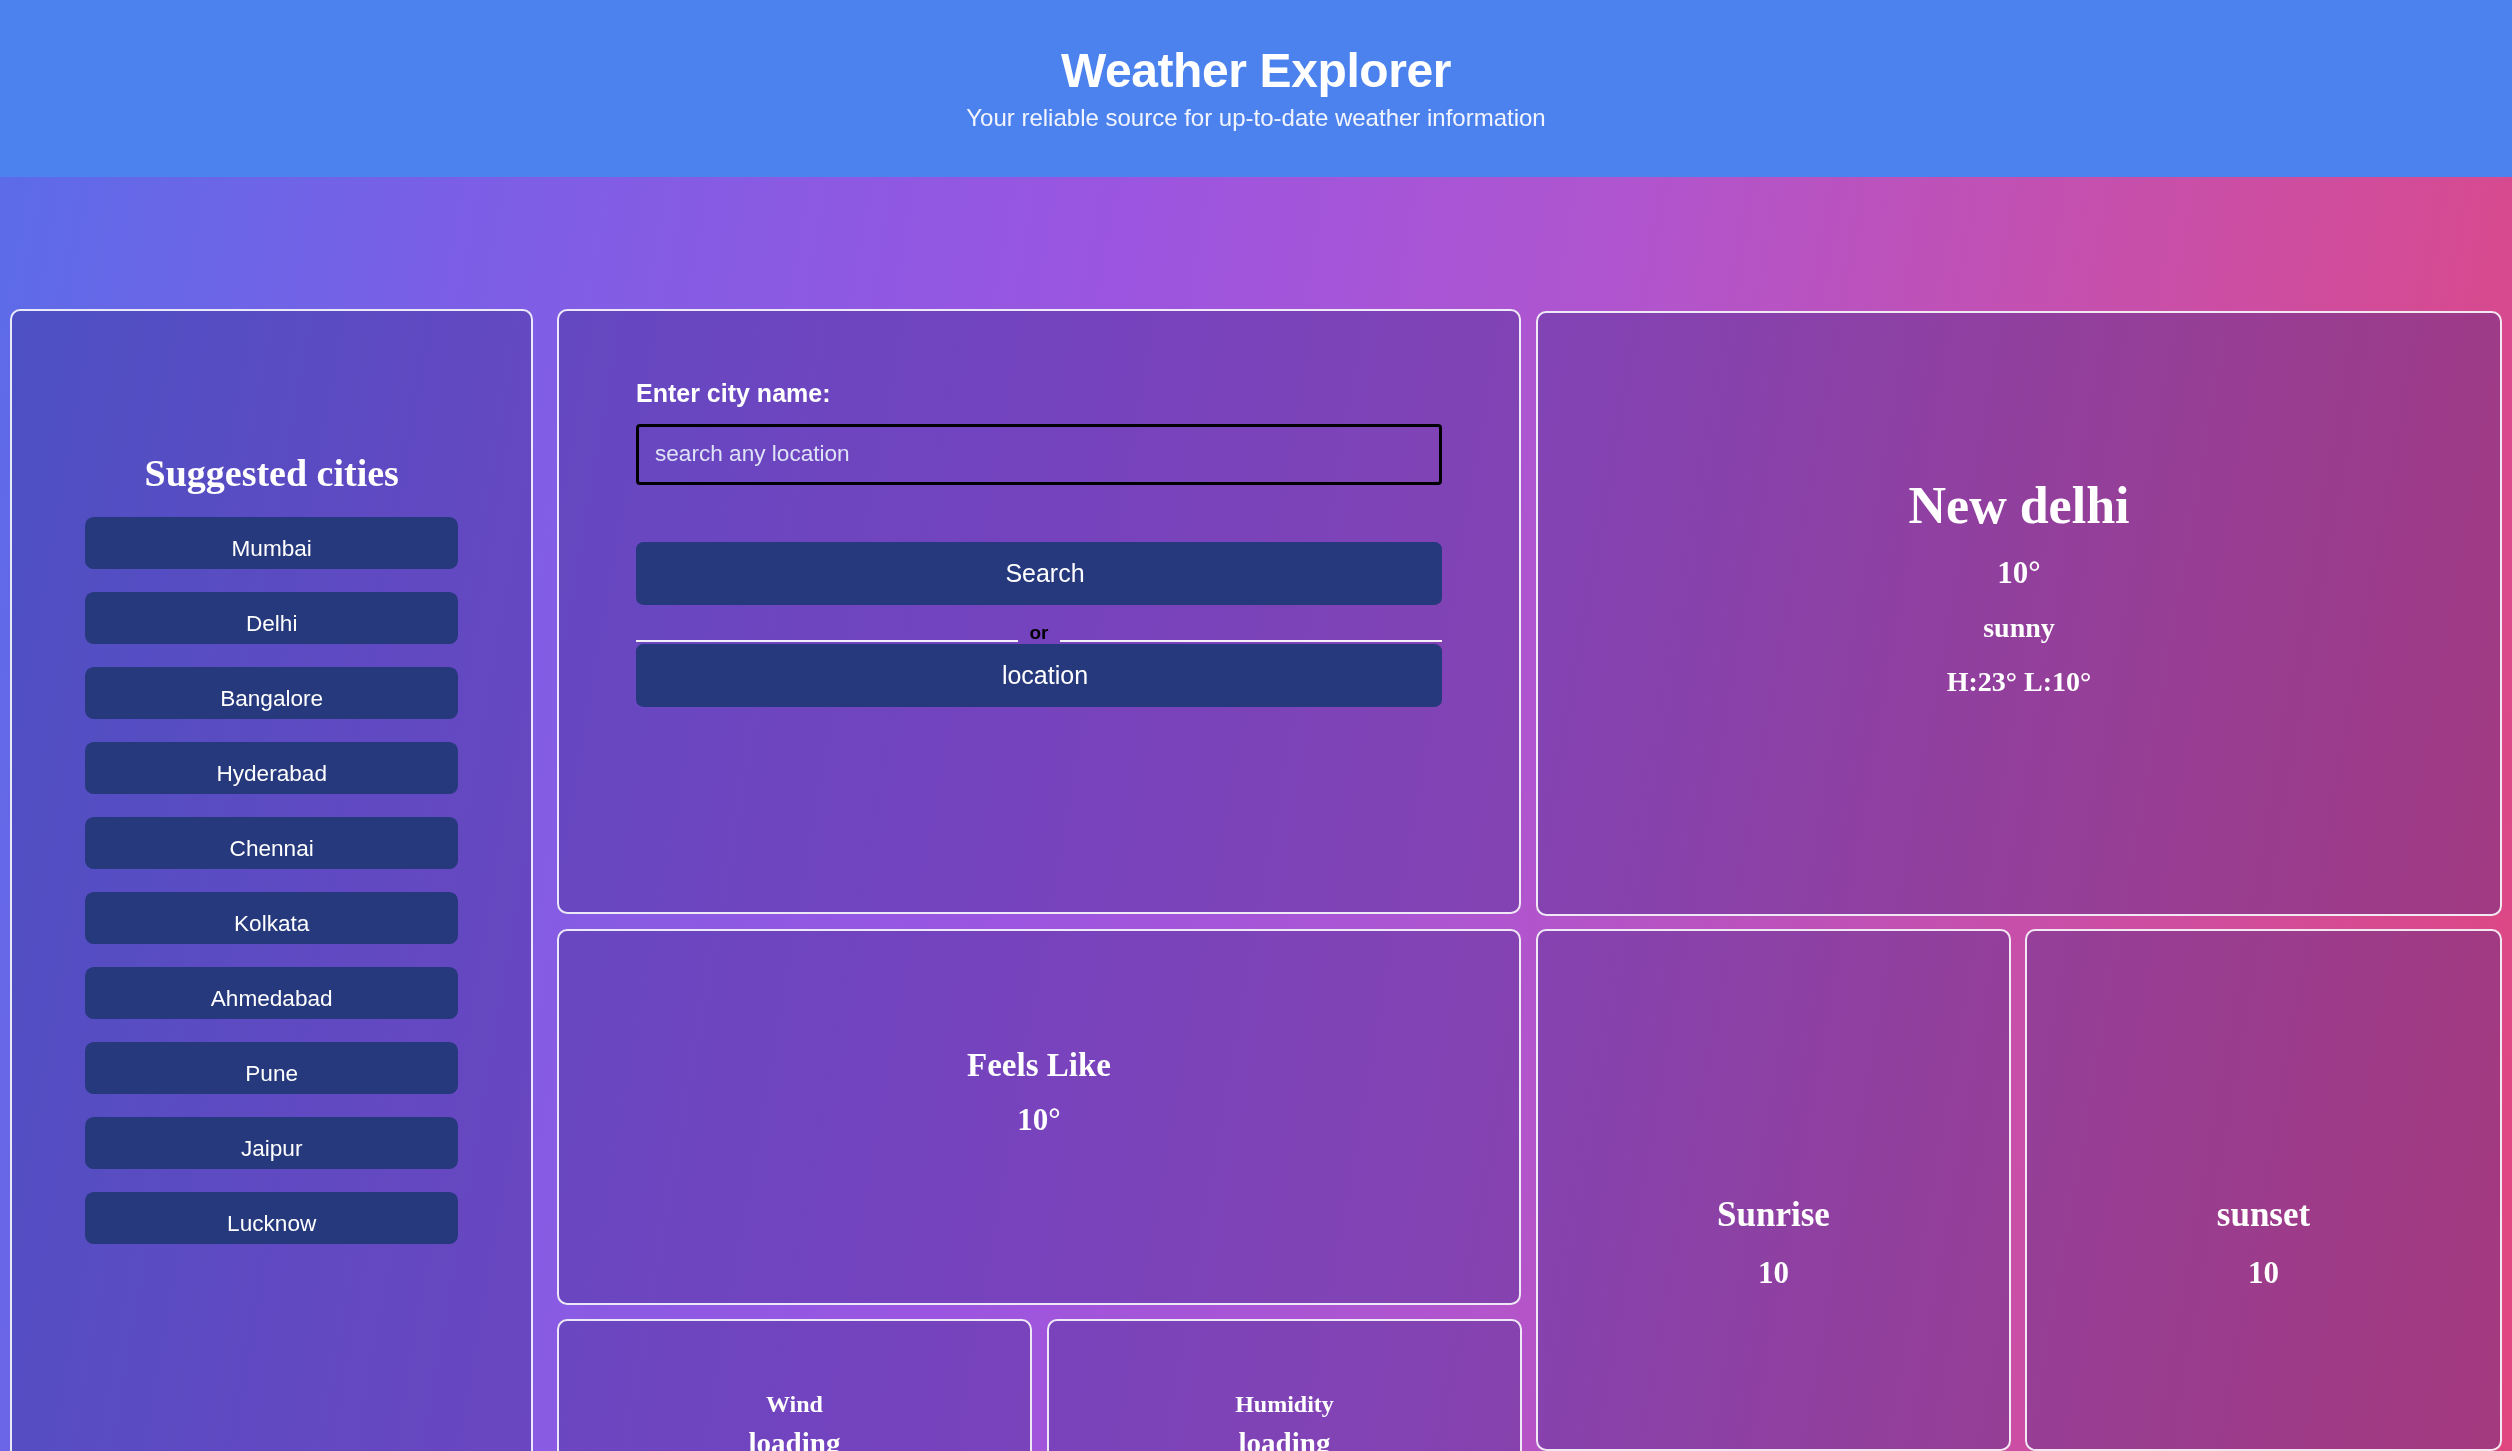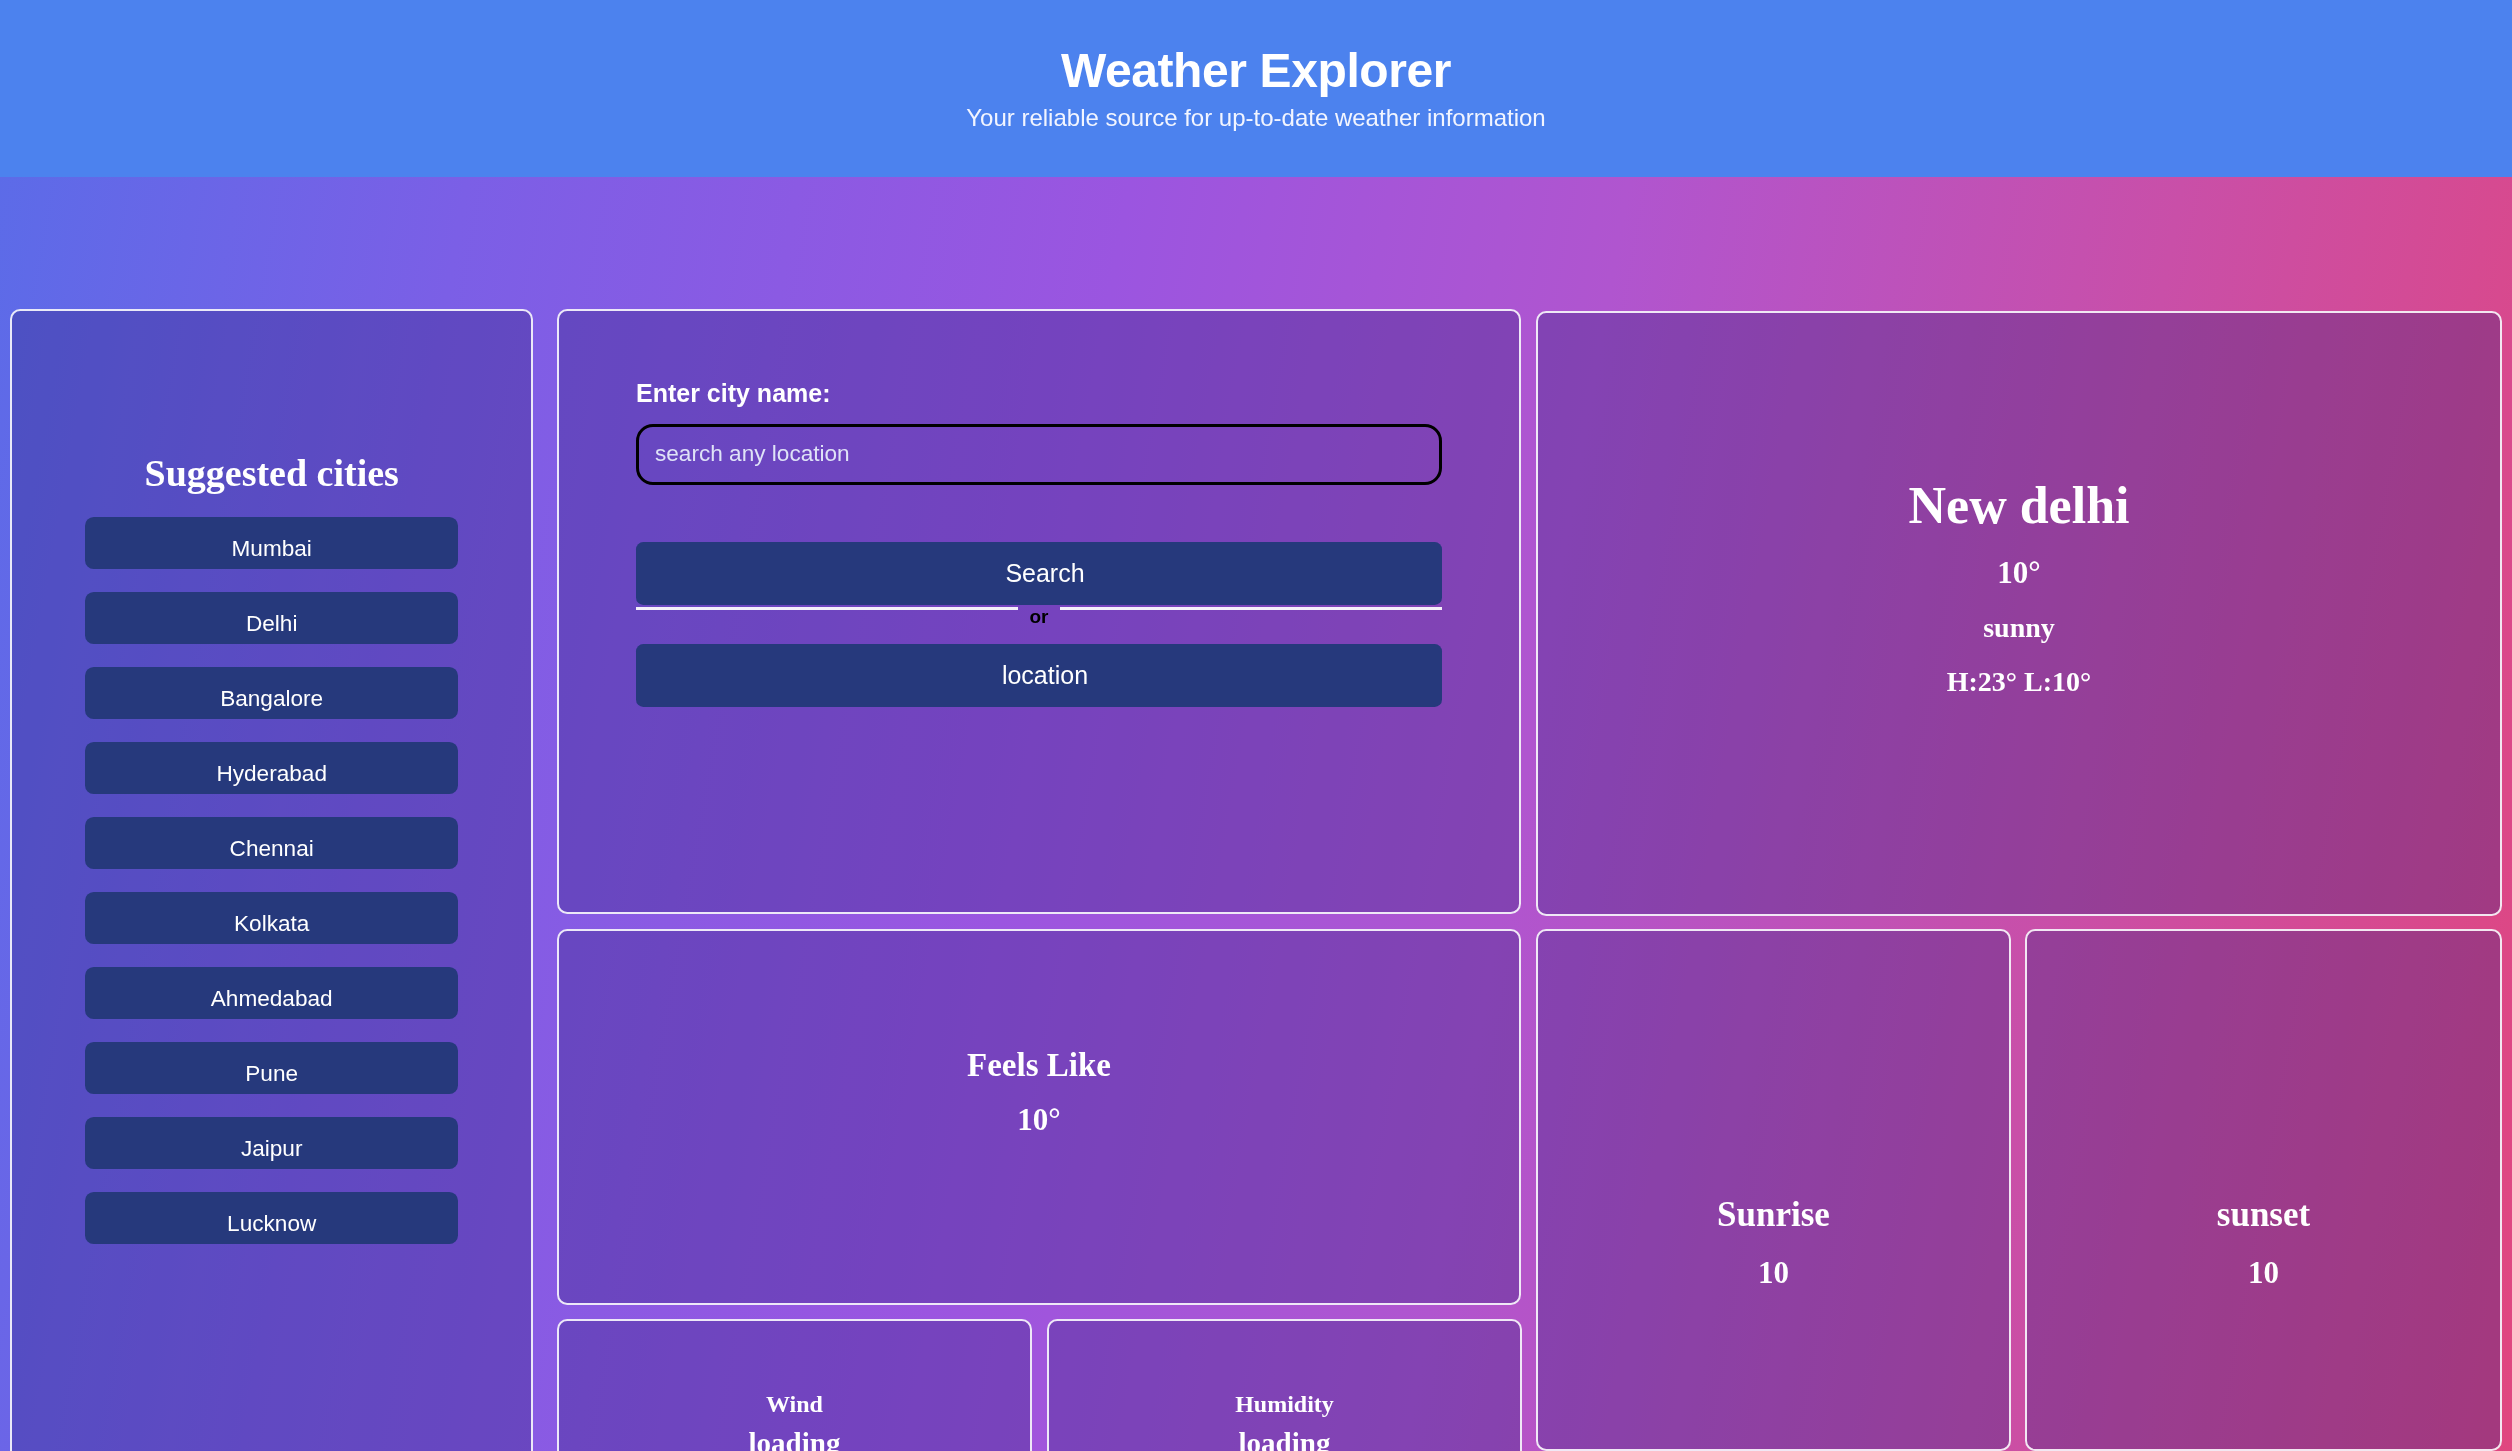--- a/index.html
+++ b/index.html
@@ -93,21 +93,21 @@
     color:#ffffff;
     line-height:1;
     margin-bottom:17.5px;
   }
   #search-input {
     display:block;
     width:100%;
     height:61px;
     background:transparent;
     border:3.6px solid #000;
-    border-radius:17px;
+    border-radius:4px;
     color:#ffffff;
     font-family:"Liberation Sans", sans-serif;
     font-size:22.6px;
     padding:0 16px;
     outline:none;
   }
   #search-input::placeholder { color:#dfe3f7; opacity:1; }
 
   .action-btn {
     display:block;
@@ -121,21 +121,21 @@
     font-size:25px;
     line-height:63px;
     text-align:center;
     cursor:pointer;
     padding-left:12px;
   }
   #search-button { margin-top:57px; }
   #location-button { margin-top:0; }
 
   .or-divider {
-    display:flex; align-items:flex-start;
+    display:flex; align-items:flex-end;
     gap:11.6px;
     height:35px;
     margin:2.9px 0 1.5px 0;
   }
   .or-divider .rule {
     flex:1 1 auto;
     height:2.2px;
     background:rgba(255,255,255,0.92);
   }
   .or-divider .or-text {

